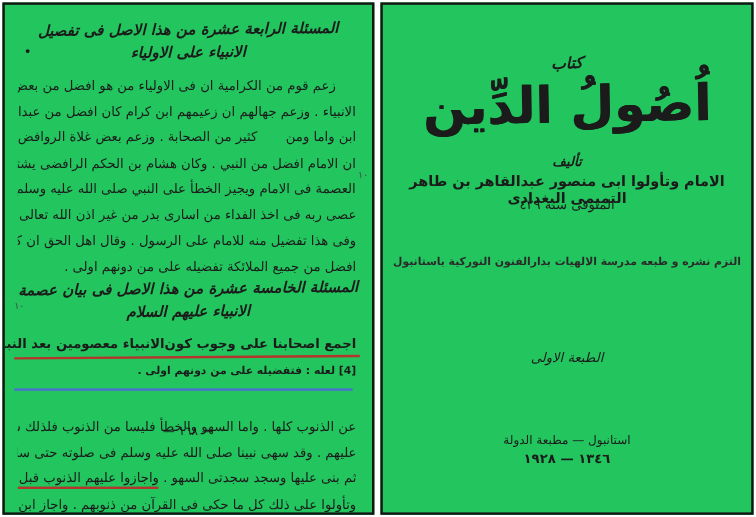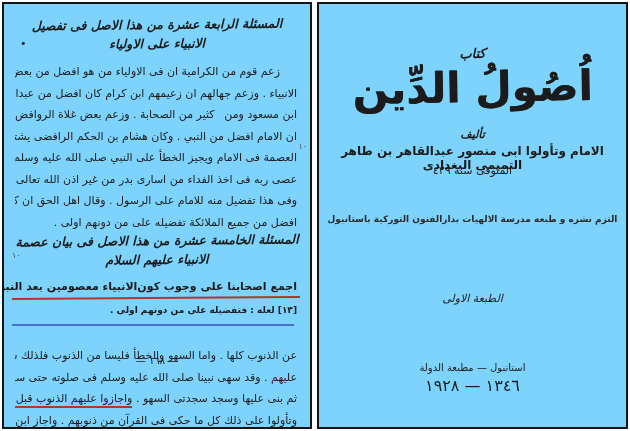--- a/index.html
+++ b/index.html
@@ -1,21 +1,21 @@
 <!DOCTYPE html>
 <html lang="ar"><head>
 <meta charset="utf-8">
 <style>
   html,body{margin:0;padding:0;}
   body{
     width:630px;height:431px;background:#ffffff;position:relative;overflow:hidden;
     font-family:"DejaVu Sans",sans-serif;color:#1b1b1b;
   }
   .page{
-    position:absolute;top:2px;bottom:2px;background:#7dd3fc;
+    position:absolute;top:2px;bottom:2px;background:#22c55e;
     border:2px solid #141414;box-sizing:border-box;overflow:hidden;direction:rtl;
   }
   #page-left{left:2px;width:310px;}
   #page-right{left:317px;width:311px;}
 
   
   .script-heading{
     position:absolute;left:0;right:0;text-align:center;
     font-size:12.5px;font-weight:bold;font-style:italic;line-height:18px;
     transform:rotate(-0.6deg);
@@ -37,36 +37,36 @@
   .rp-center{position:absolute;left:0;right:0;text-align:center;}
   .rp-kitab{top:42px;font-size:13px;font-weight:bold;font-style:italic;transform:rotate(-2deg);}
   .rp-title{top:54px;font-size:42px;font-weight:bold;line-height:60px;transform:rotate(-1deg);
             text-shadow:0.6px 0 0 #1b1b1b;}
   .rp-talif{top:124px;font-size:11px;font-weight:bold;font-style:italic;}
   .rp-author{top:140px;font-size:12px;font-weight:bold;}
   .rp-death{top:160px;font-size:11px;}
   .rp-publisher{top:210px;font-size:9px;font-weight:bold;color:#2a2a2a;}
   .rp-edition{top:288px;font-size:11px;font-weight:normal;font-style:italic;}
   .rp-place{top:358px;font-size:10px;font-weight:normal;}
-  .rp-years{top:372px;font-size:16px;font-weight:normal;letter-spacing:1px;}
+  .rp-years{top:372px;font-size:11px;font-weight:bold;letter-spacing:1px;}
 </style>
 </head>
 <body>
 
 <div class="page" id="page-left">
 
   <div class="script-heading" style="top:12px;">المسئلة الرابعة عشرة من هذا الاصل فى تفصيل</div>
   <div class="script-heading" style="top:31px;">الانبياء على الاولياء</div>
   <div class="margin-dot">•</div>
 
   <div class="body-block" style="top:57px;">
     <div class="jline indent">زعم قوم من الكرامية ان فى الاولياء من هو افضل من بعض</div>
     <div class="jline">الانبياء . وزعم جهالهم ان زعيمهم ابن كرام كان افضل من عبدالله</div>
     <div class="gapline">
-      <span>ابن مسعود ومن</span>
+      <span>ابن واما ومن</span>
       <span>كثير من الصحابة . وزعم بعض غلاة الروافض</span>
     </div>
     <div class="jline">ان الامام افضل من النبي . وكان هشام بن الحكم الرافضى يشترط</div>
     <div class="jline">العصمة فى الامام ويجيز الخطأ على النبي صلى الله عليه وسلم . وزعم انه</div>
     <div class="jline">عصى ربه فى اخذ الفداء من اسارى بدر من غير اذن الله تعالى غفر له ذلك .</div>
     <div class="jline">وفى هذا تفضيل منه للامام على الرسول . وقال اهل الحق ان كل نبي</div>
     <div class="jline-last">افضل من جميع الملائكة تفضيله على من دونهم اولى .</div>
   </div>
 
   <div class="margin-note" style="right:3px;top:138px;">١٠</div>
@@ -74,21 +74,21 @@
   <div class="script-heading" style="top:228px;">المسئلة الخامسة عشرة من هذا الاصل فى بيان عصمة</div>
   <div class="script-heading" style="top:247px;">الانبياء عليهم السلام</div>
   <div class="margin-note" style="left:8px;top:247px;">١٠</div>
 
   <div class="body-block gapline" style="top:272px;font-weight:bold;">
     <span>اجمع اصحابنا على وجوب كون</span>
     <span>الانبياء معصومين بعد النبوة</span>
   </div>
   <div class="redline" style="top:293px;left:8px;right:10px;"></div>
 
-  <div class="footnote" style="top:301px;">[١٣] لعله : فتفضيله على من دونهم اولى .</div>
+  <div class="footnote" style="top:301px;">[4] لعله : فتفضيله على من دونهم اولى .</div>
 
   <div class="blue-sep" style="top:320px;"></div>
 
   <div class="pageno" style="top:326px;margin-top:25px;">— ١٦٨ —</div>
 
   <div class="body-block" style="top:341px;">
     <div class="jline">عن الذنوب كلها . واما السهو والخطأ فليسا من الذنوب فلذلك ساغا</div>
     <div class="jline">عليهم . وقد سهى نبينا صلى الله عليه وسلم فى صلوته حتى سلم عن الركعتين</div>
     <div class="jline"><span>ثم بنى عليها وسجد سجدتى السهو .</span>
       <span class="underline-red">واجازوا عليهم الذنوب قبل النبوة.</span></div>

